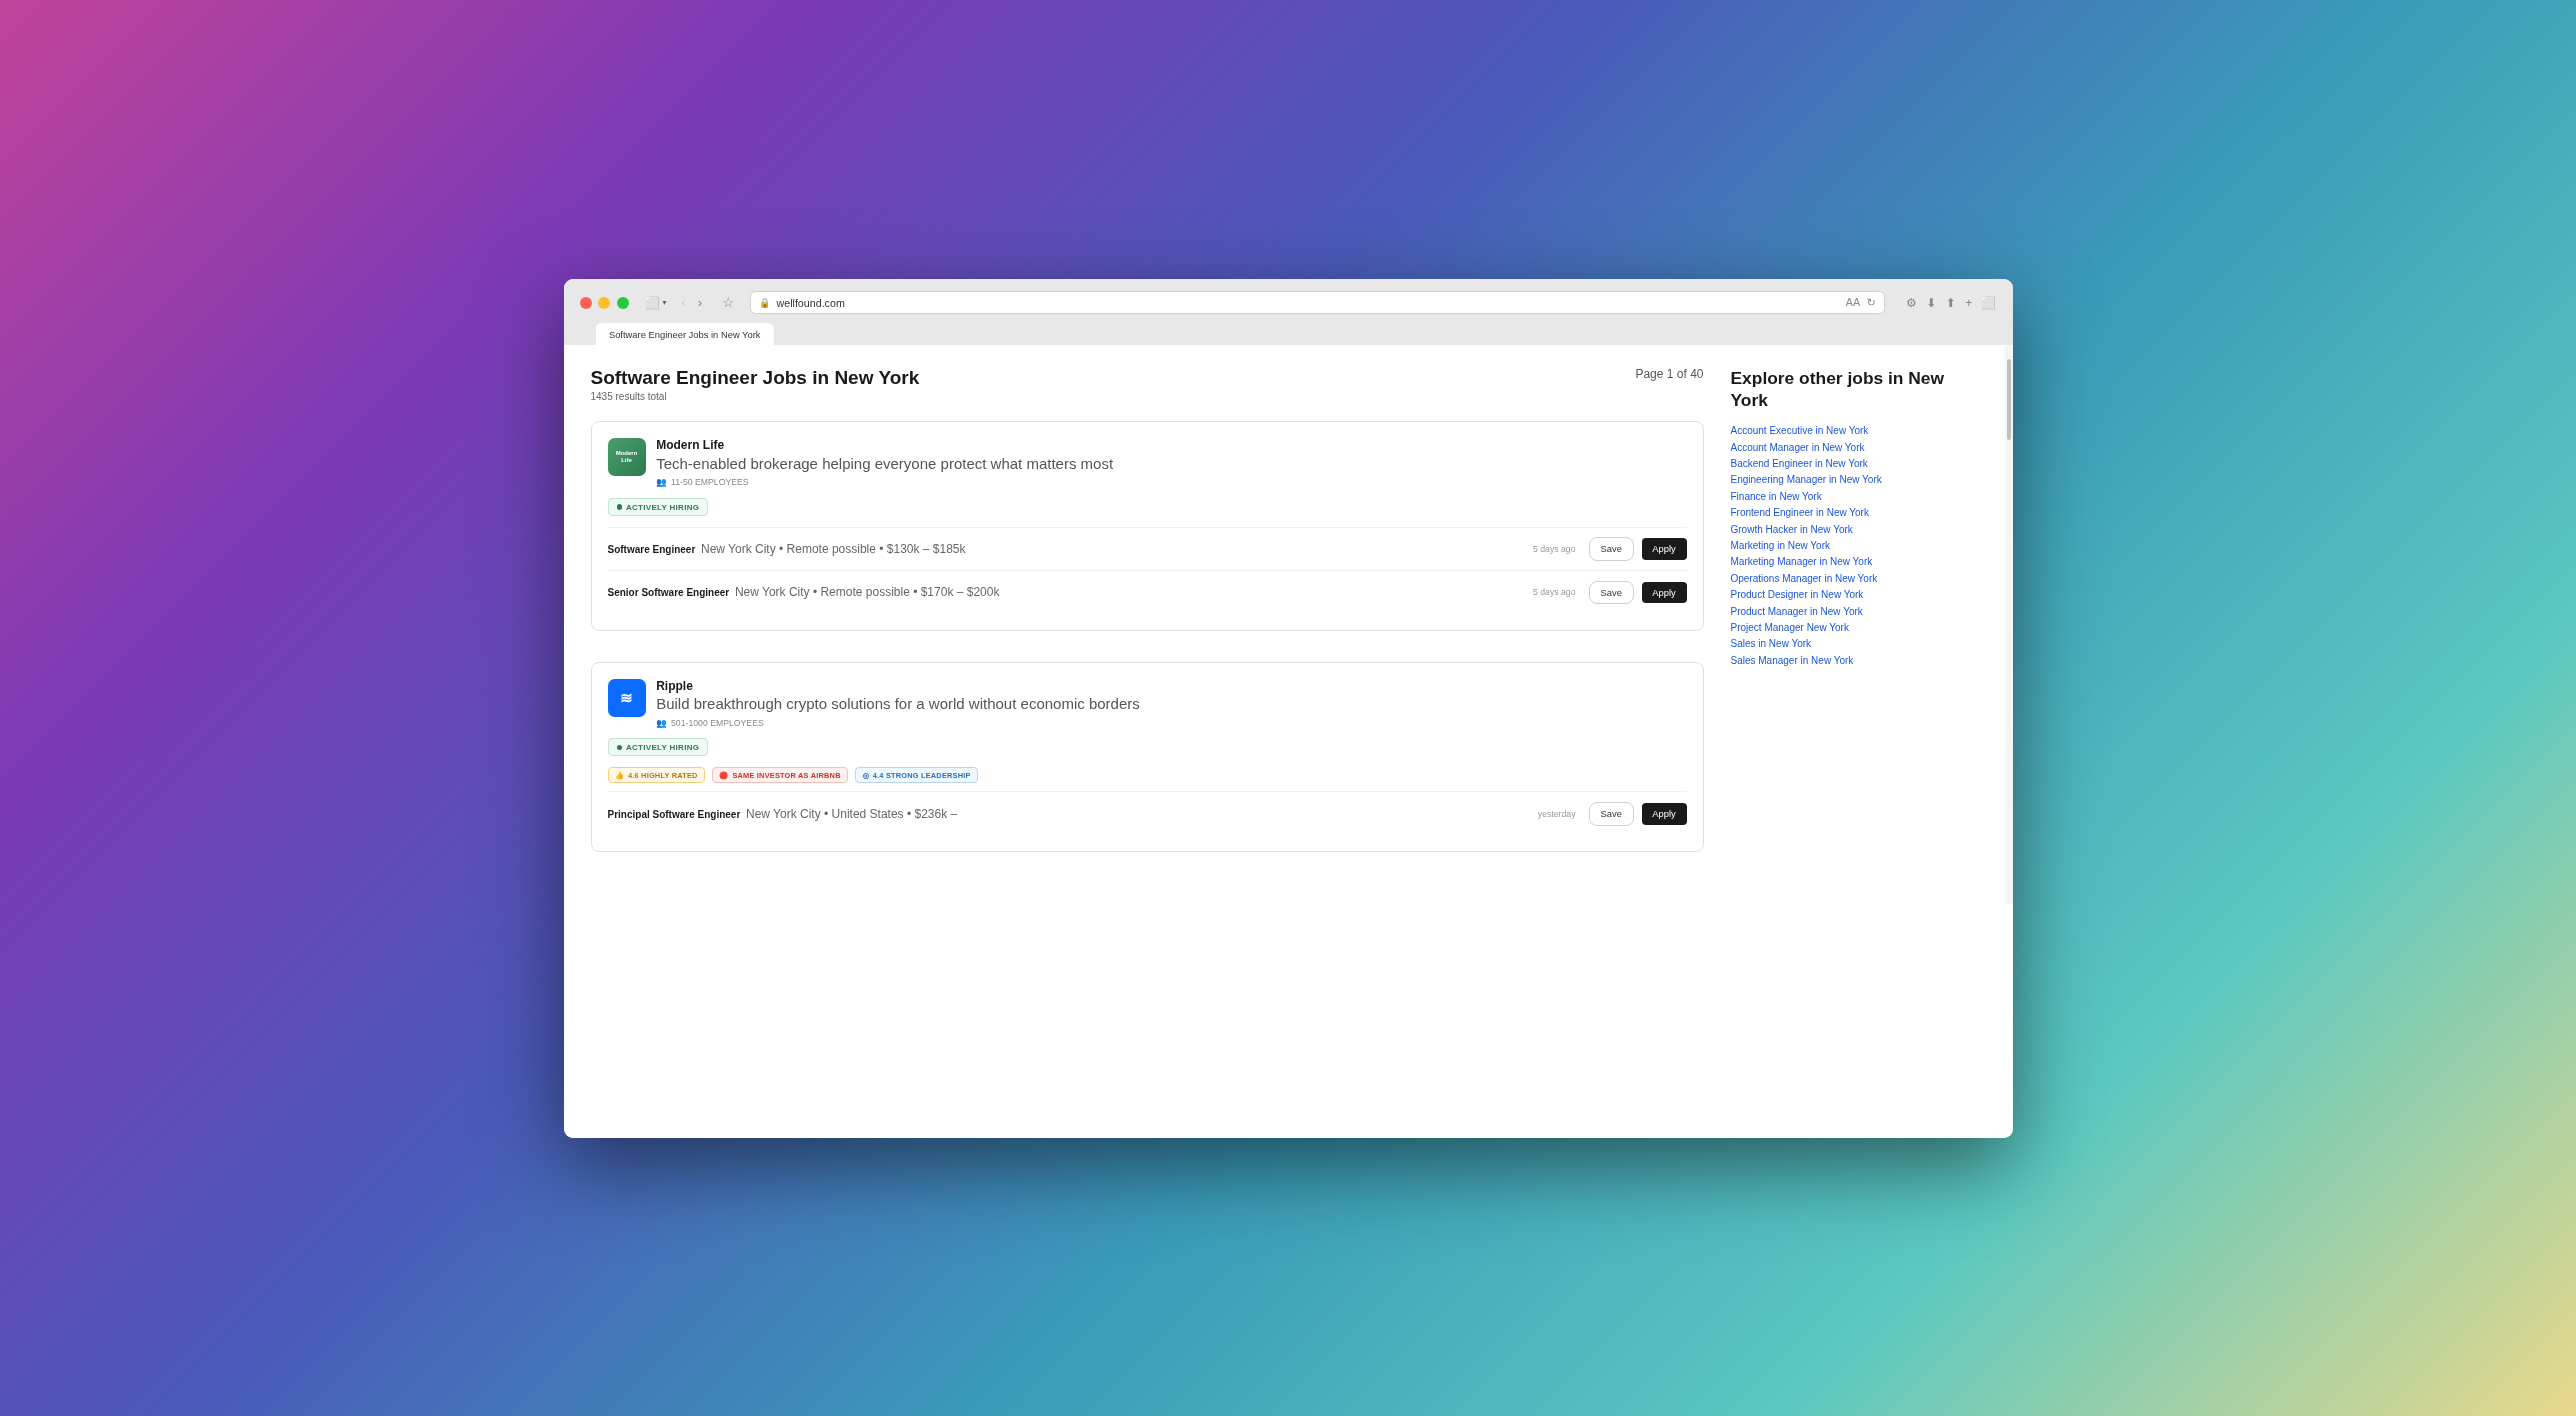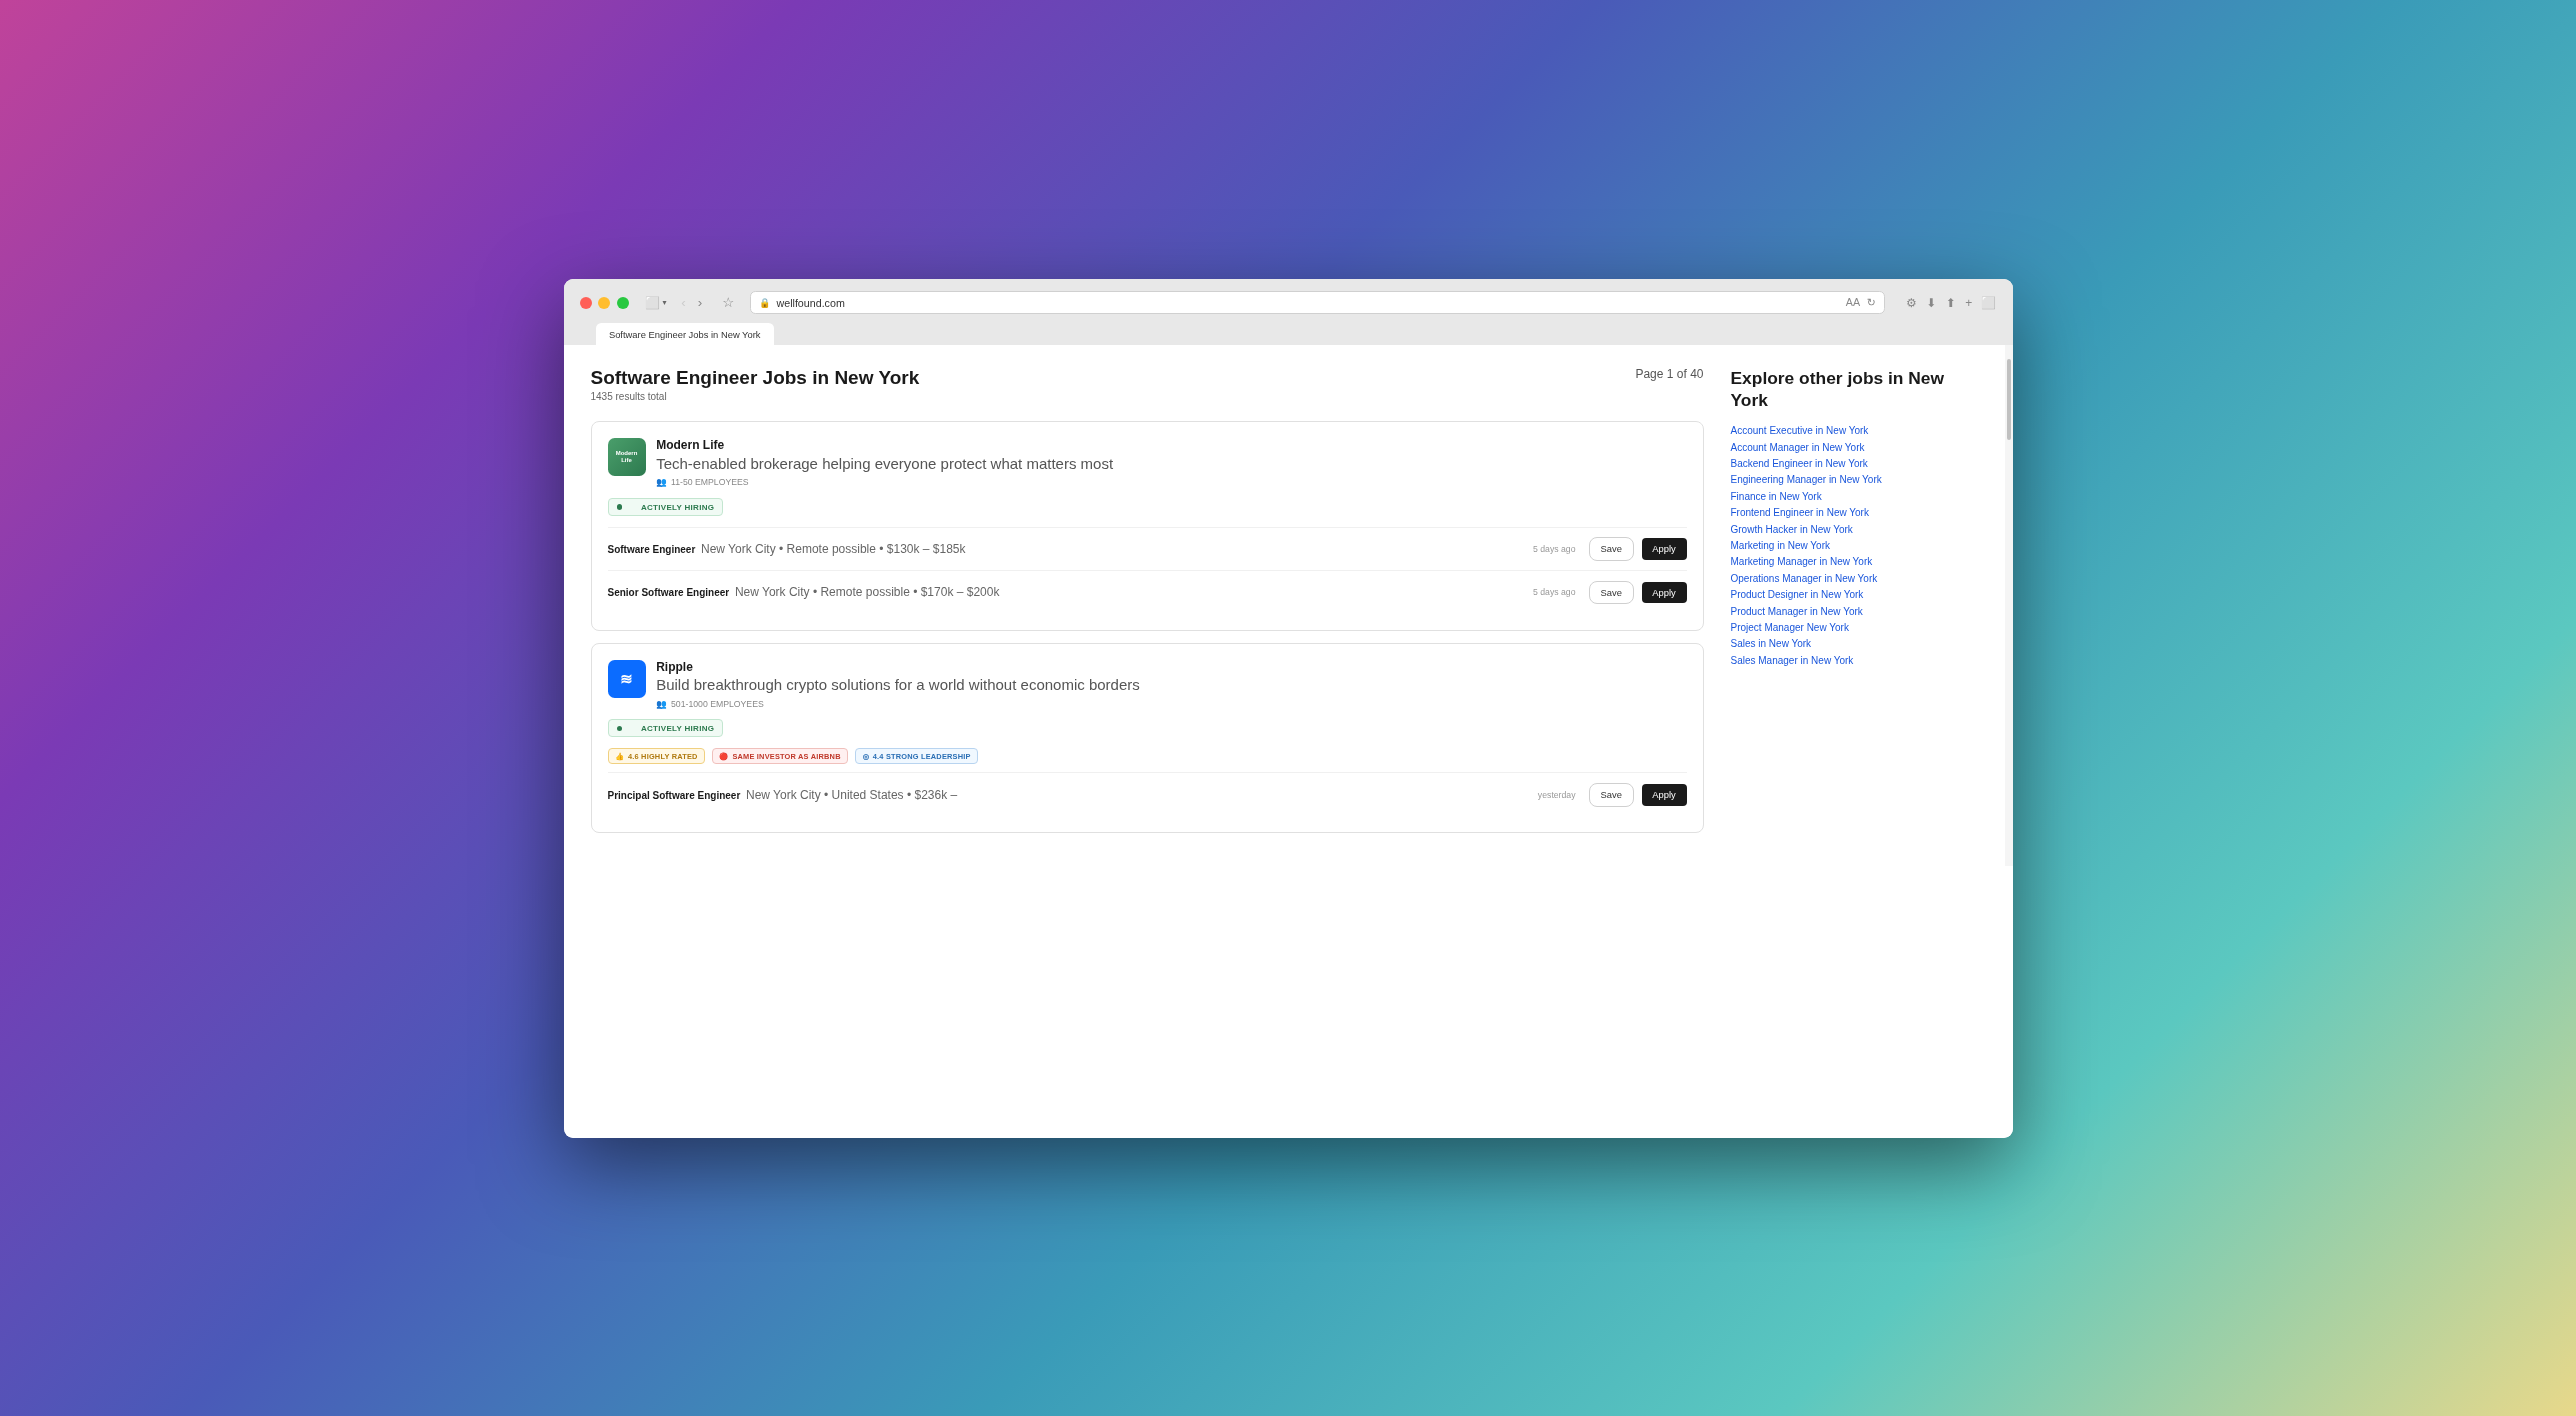--- a/index.html
+++ b/index.html
@@ -185,21 +185,21 @@
       font-size: 12px;
       color: #555;
       font-weight: 500;
     }
 
     
     .job-card {
       border: 0.7px solid #e0e0e0;
       border-radius: 8px;
       padding: 16px;
-      margin-bottom: 12px;
+      margin-bottom: 31px;
     }
 
     .company-header {
       display: flex;
       align-items: flex-start;
       gap: 10.7px;
       margin-bottom: 10.7px;
     }
 
     .company-logo {
@@ -243,21 +243,21 @@
       font-size: 8.7px;
       color: #888;
       display: flex;
       align-items: center;
       gap: 4px;
     }
 
     .status-badge {
       display: inline-flex;
       align-items: center;
-      gap: 19px;
+      gap: 4px;
       padding: 3.4px 8px;
       border-radius: 4px;
       font-size: 8px;
       font-weight: 600;
       letter-spacing: 0.3px;
       margin-bottom: 10.7px;
     }
 
     .actively-hiring {
       background: #f0faf4;

